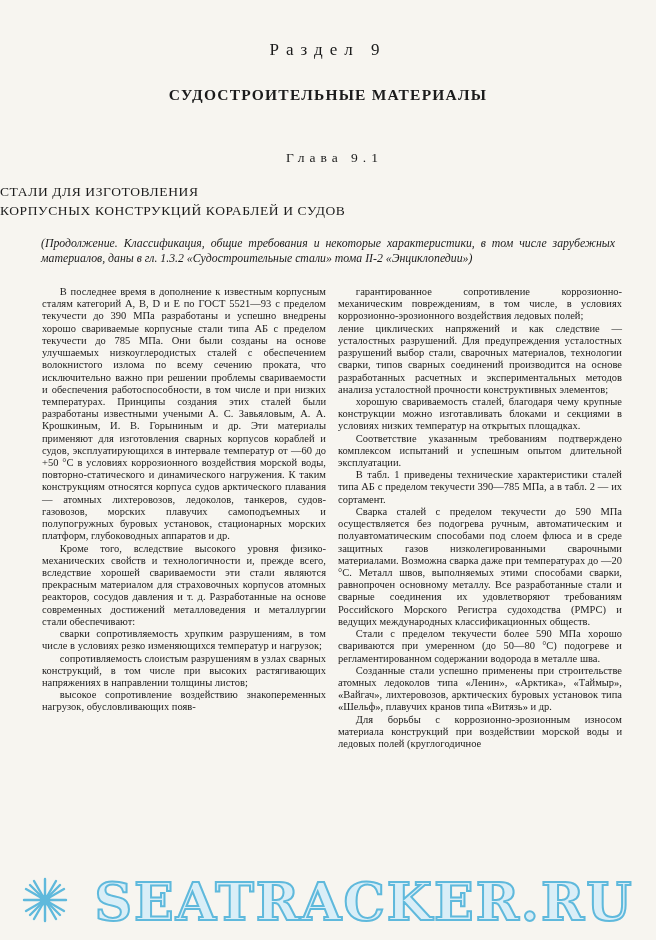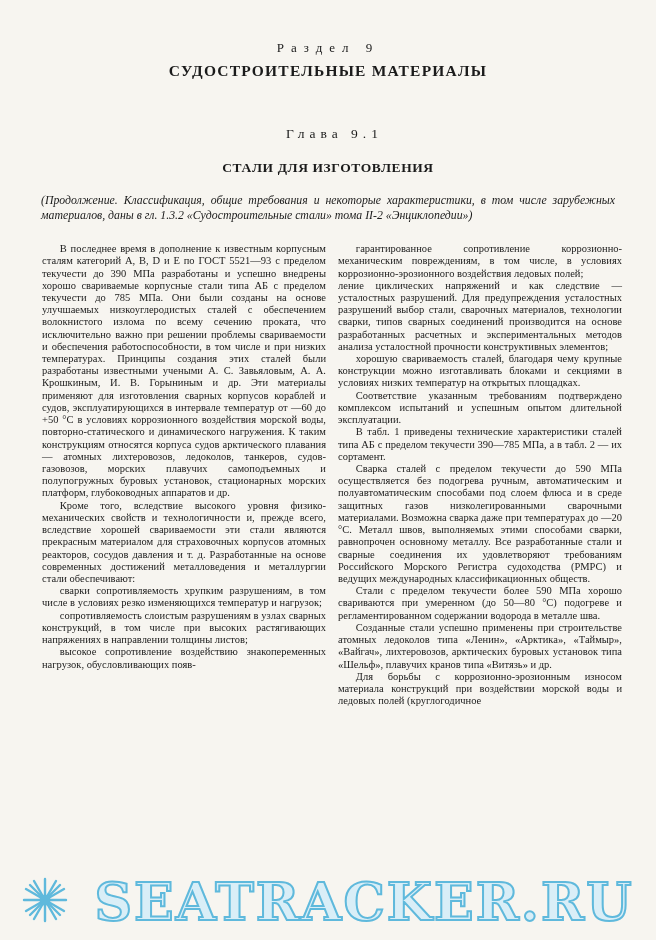--- a/index.html
+++ b/index.html
@@ -2,24 +2,24 @@
 <html><head>
 <meta charset="utf-8">
 <style>
   * { margin:0; padding:0; box-sizing:border-box; }
   html,body { width:656px; height:940px; }
   body { background:#e9e8e4; font-family:"Liberation Serif", serif; }
   .page {
     position:relative; width:656px; height:940px;
     background:#f7f5f0; color:#1b1b1b; overflow:hidden;
   }
-  .section-label { text-align:center; padding-top:40px; font-size:13px; letter-spacing:7px; }
-  .section-title { text-align:center; margin-top:6px; font-size:15.5px; font-weight:bold; letter-spacing:1.2px; }
+  .section-label { text-align:center; padding-top:40px; font-size:17px; letter-spacing:7px; }
+  .section-title { text-align:center; margin-top:26px; font-size:15.5px; font-weight:bold; letter-spacing:1.2px; }
   .chapter-label { text-align:center; margin-top:46px; font-size:13.5px; letter-spacing:5px;padding-left:13px; }
-  .chapter-title { text-align:center; margin-top:17px; font-size:13.5px; font-weight:bold; letter-spacing:0.6px; line-height:1.4; }
+  .chapter-title { margin-top:17px; font-size:13.5px; font-weight:normal; letter-spacing:0.6px; line-height:1.4; }
   .intro {
     margin:15px auto 0; width:574px;
     font-style:italic; font-size:11.8px; line-height:1.28; text-align:justify;font-family:Liberation Serif, serif;
   }
   .columns { display:flex; gap:12px; margin:20px 34px 0 42px; }
   .col { width:284px; font-size:10.5px; line-height:1.165; text-align:justify; }
   .subsection-title { text-align:center; font-weight:bold; font-size:10.8px; margin:4px 0 11px; line-height:1.35; letter-spacing:0.3px; }
   .body-para { text-indent:1.7em; }
   .body-para.no-indent { text-indent:0; }
   .watermark {
@@ -42,20 +42,21 @@
 <div class="page">
 
   <div class="section-label">Раздел 9</div>
 
   <h1 class="section-title">СУДОСТРОИТЕЛЬНЫЕ МАТЕРИАЛЫ</h1>
 
   <div class="chapter-label">Глава 9.1</div>
 
   <h2 class="chapter-title">
     <span>СТАЛИ ДЛЯ ИЗГОТОВЛЕНИЯ</span><br>
+    <span>КОРПУСНЫХ КОНСТРУКЦИЙ КОРАБЛЕЙ И СУДОВ</span>
   </h2>
 
   <p class="intro">(Продолжение. Классификация, общие требования и некоторые характеристики, в том числе зарубежных материалов, даны в гл. 1.3.2 «Судостроительные стали» тома II-2 «Энциклопедии»)</p>
 
   <div class="columns">
 
     <div class="col">
       <p class="body-para">В последнее время в дополнение к известным корпусным сталям категорий А, В, D и Е по ГОСТ 5521—93 с пределом текучести до 390 МПа разработаны и успешно внедрены хорошо свариваемые корпусные стали типа АБ с пределом текучести до 785 МПа. Они были созданы на основе улучшаемых низкоуглеродистых сталей с обеспечением волокнистого излома по всему сечению проката, что исключительно важно при решении проблемы свариваемости и обеспечения работоспособности, в том числе и при низких температурах. Принципы создания этих сталей были разработаны известными учеными А. С. Завьяловым, А. А. Крошкиным, И. В. Горыниным и др. Эти материалы применяют для изготовления сварных корпусов кораблей и судов, эксплуатирующихся в интервале температур от —60 до +50 °С в условиях коррозионного воздействия морской воды, повторно-статического и динамического нагружения. К таким конструкциям относятся корпуса судов арктического плавания — атомных лихтеровозов, ледоколов, танкеров, судов-газовозов, морских плавучих самоподъемных и полупогружных буровых установок, стационарных морских платформ, глубоководных аппаратов и др.</p>
       <p class="body-para">Кроме того, вследствие высокого уровня физико-механических свойств и технологичности и, прежде всего, вследствие хорошей свариваемости эти стали являются прекрасным материалом для страховочных корпусов атомных реакторов, сосудов давления и т. д. Разработанные на основе современных достижений металловедения и металлургии стали обеспечивают:</p>
       <p class="body-para">сварки сопротивляемость хрупким разрушениям, в том числе в условиях резко изменяющихся температур и нагрузок;</p>

